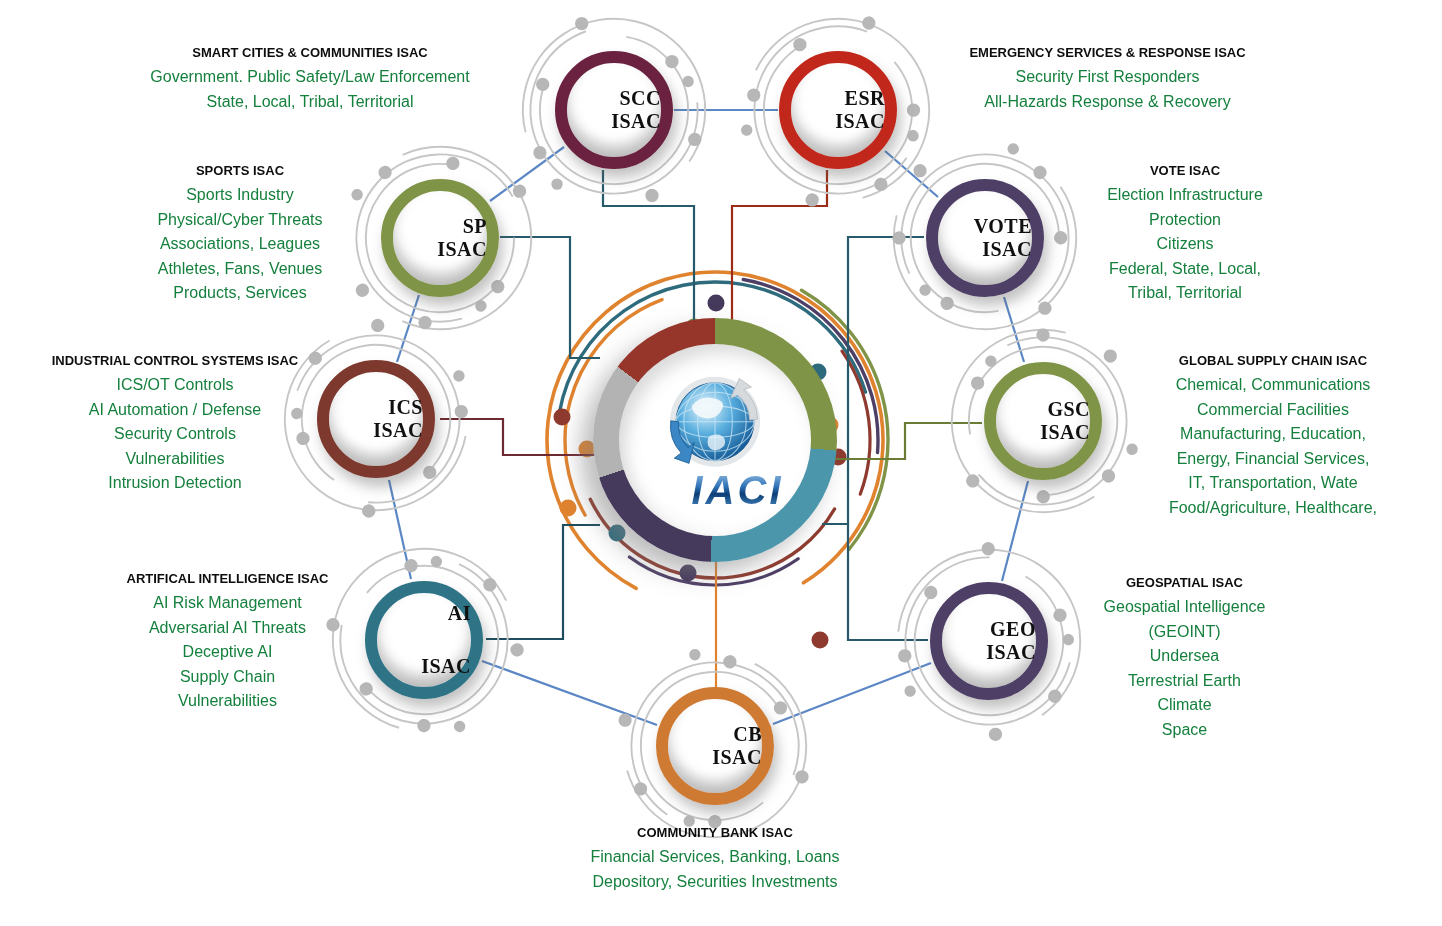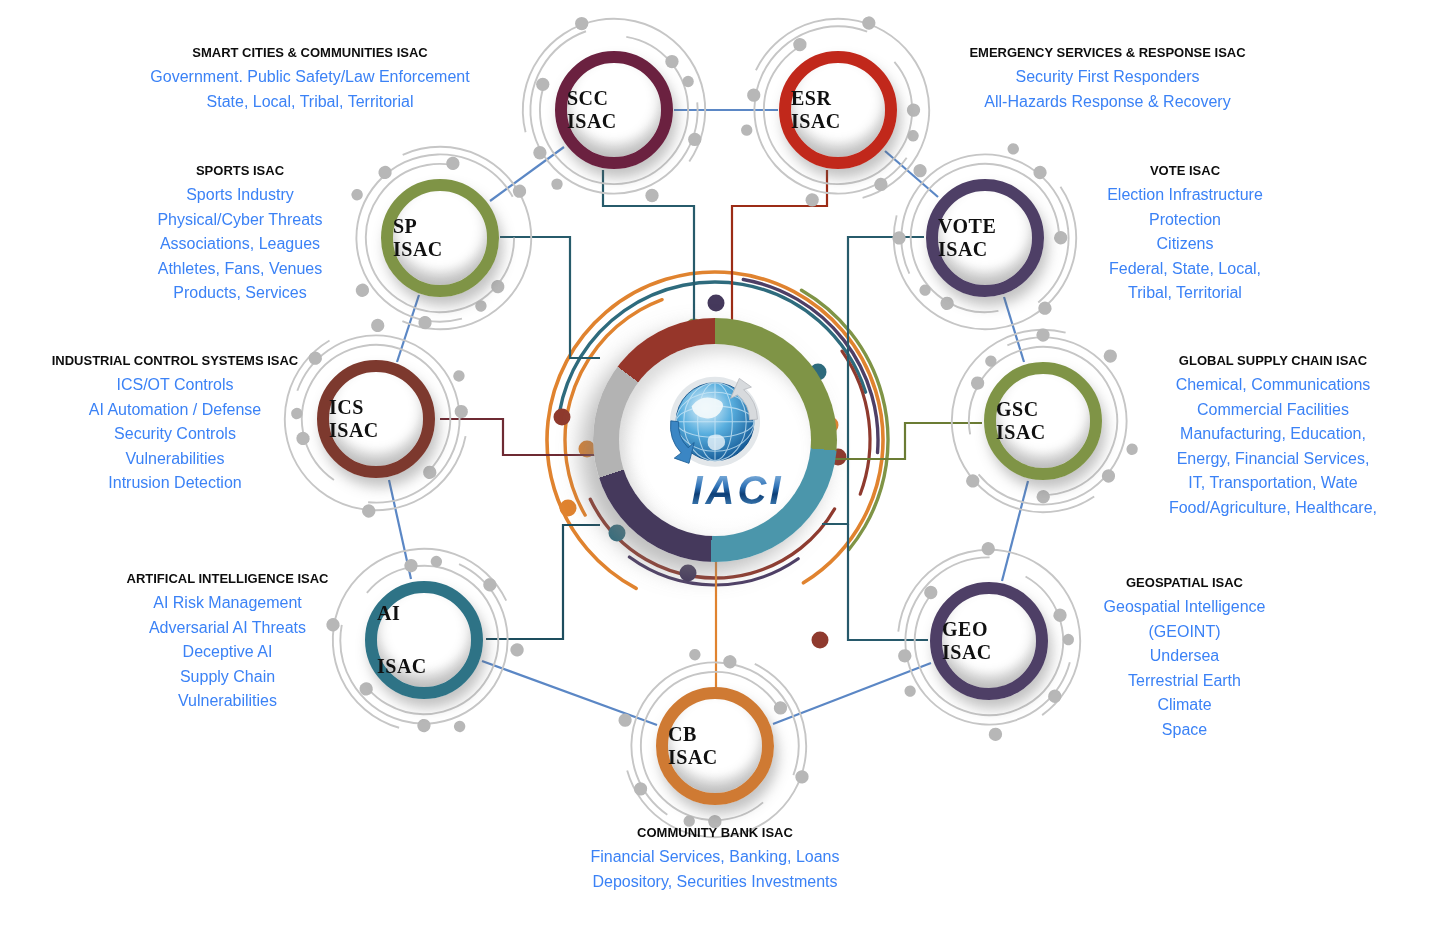--- a/index.html
+++ b/index.html
@@ -7,21 +7,21 @@
           font-family:"Liberation Sans",sans-serif;color:#151515;}
   svg{display:block;}
   .layer{position:absolute;left:0;top:0;}
 
   
   .node{position:absolute;width:190px;height:190px;}
   .node .orbit{position:absolute;inset:0;}
   .ring{position:absolute;left:50%;top:50%;transform:translate(-50%,-50%);
         width:94px;height:94px;border-radius:50%;
         background:radial-gradient(circle at 50% 32%, #ffffff 55%, #ececec 88%, #d9d9d9 100%);
-        display:flex;flex-direction:column;align-items:flex-start;justify-content:center;
+        display:flex;flex-direction:column;align-items:flex-end;justify-content:center;
         box-shadow:inset 0 -10px 14px rgba(0,0,0,.22), 4px 9px 13px rgba(95,95,95,.38);}
   .ring .abbr,.ring .sfx{font-family:"Liberation Serif",serif;font-weight:700;
         font-size:20px;line-height:23px;color:#101010;letter-spacing:.5px;}
   .ring-scc {border:12px solid #6b2140;}
   .ring-esr {border:12px solid #c1281b;}
   .ring-sp  {border:12px solid #7f9446;}
   .ring-vote{border:12px solid #4e3f66;}
   .ring-ics {border:12px solid #7d392e;}
   .ring-gsc {border:12px solid #7f9446;}
   .ring-ai  {border:12px solid #2e7386;gap:30px;}
@@ -40,21 +40,21 @@
         display:flex;flex-direction:column;align-items:center;justify-content:center;}
   .iaci{font-style:italic;font-weight:900;font-size:40px;letter-spacing:3px;
         font-family:"Liberation Sans",sans-serif;
         background:linear-gradient(180deg,#a8cdec 0%,#2d71b6 42%,#0c3e76 58%,#5a9fd6 100%);
         -webkit-background-clip:text;background-clip:text;color:transparent;
         margin-top:-4px;margin-left:45px;}
 
   
   .tblock{position:absolute;text-align:center;}
   .tblock .t{font-weight:700;font-size:13px;line-height:25px;color:#0d0d0d;}
-  .tblock .l{font-size:16px;line-height:24.5px;color:#3b82f6;}
+  .tblock .l{font-size:16px;line-height:24.5px;color:#15803d;}
 </style>
 </head>
 <body>
 
 <div id="canvas">
 
   <svg width="0" height="0" aria-hidden="true">
     <defs>
       <symbol id="orbit" viewBox="0 0 200 200">
         <g fill="none" stroke="#c6c6c6" stroke-width="2">

